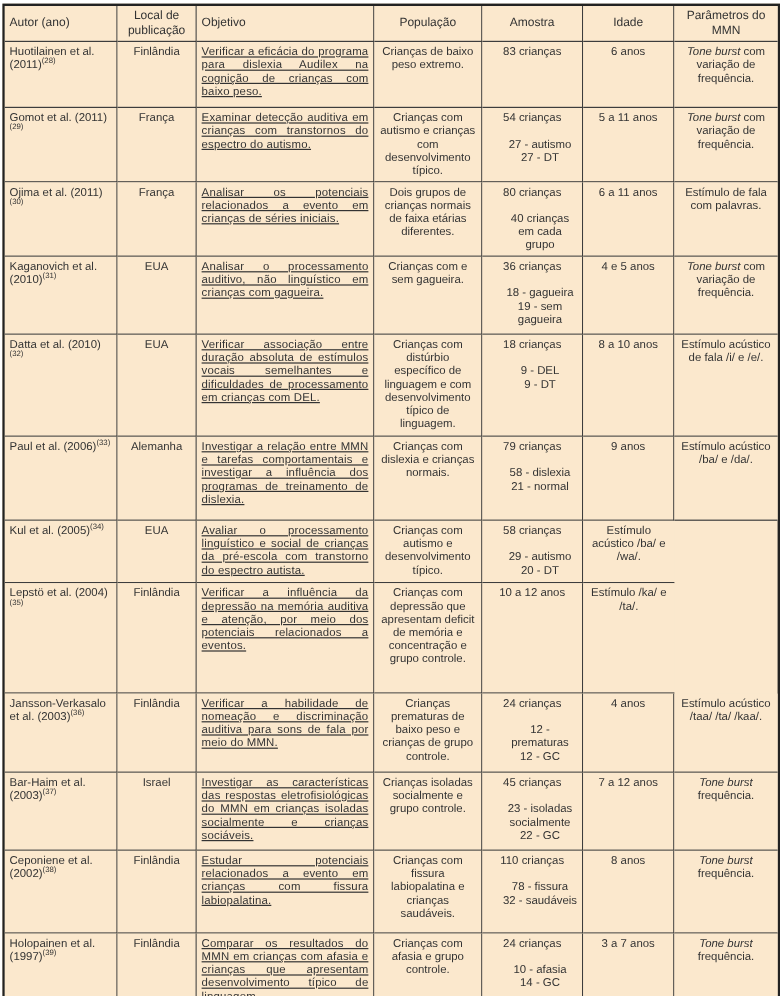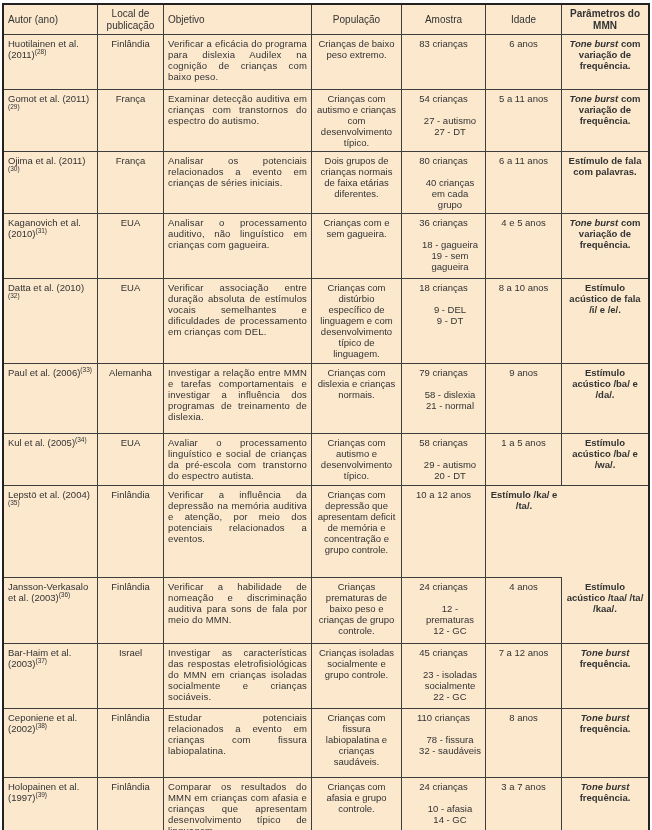--- a/index.html
+++ b/index.html
@@ -29,41 +29,41 @@
   .td {
     box-sizing: border-box;
     border-right: 1px solid #3d3d3d;
     border-bottom: 1px solid #3d3d3d;
     padding: 3px 4px;
     font-size: 9.5px;
     line-height: 11px;
     background: #fbe8cd;
     overflow: hidden;
   }
-  .td:last-child { border-right: none; font-weight: bold; }
+  .td:last-child { border-right: none; }
   #tbody .tr:last-child .td { border-bottom: none; }
 
   
   .head .td {
     min-height: 29px;
     display: flex;
     align-items: center;
     justify-content: center;
     text-align: center;
     font-size: 10px;
     line-height: 11.5px;
   }
   .head .td.left {
     justify-content: flex-start;
     text-align: left;
   }
 
   
   .center { text-align: center; }
-  .just { text-align: justify; letter-spacing: 0.15px; }
+  .just { text-align: justify; letter-spacing: 0.15px; text-decoration: underline; }
   .sup {
     font-size: 6.5px;
     vertical-align: super;
     line-height: 0;
   }
   .sample-groups { margin-top: 11px; margin-left: 13px; }
   .sample-groups:empty { display: none; margin: 0; }
   .mmn-cell i { font-style: italic; }
 
   
@@ -192,21 +192,20 @@
     <div class="td center">EUA</div>
     <div class="td just">Avaliar o processamento linguístico e social de crianças da pré-escola com transtorno do espectro autista.</div>
     <div class="td center">Crianças com autismo e desenvolvimento típico.</div>
     <div class="td center">
       <div>58 crianças</div>
       <div class="sample-groups">
               <div>29 - autismo</div>
               <div>20 - DT</div>
             </div>
     </div>
-    <div class="td center">1 a 5 anos</div>
     <div class="td center mmn-cell"><i></i><span>Estímulo acústico /ba/ e /wa/.</span></div>
   </div>
 
   <div class="tr">
     <div class="td"><span>Lepstö et al. (2004)</span><span class="sup">(35)</span></div>
     <div class="td center">Finlândia</div>
     <div class="td just">Verificar a influência da depressão na memória auditiva e atenção, por meio dos potenciais relacionados a eventos.</div>
     <div class="td center">Crianças com depressão que apresentam deficit de memória e concentração e grupo controle.</div>
     <div class="td center">10 a 12 anos</div>
     <div class="td center mmn-cell"><i></i><span>Estímulo /ka/ e /ta/.</span></div>

